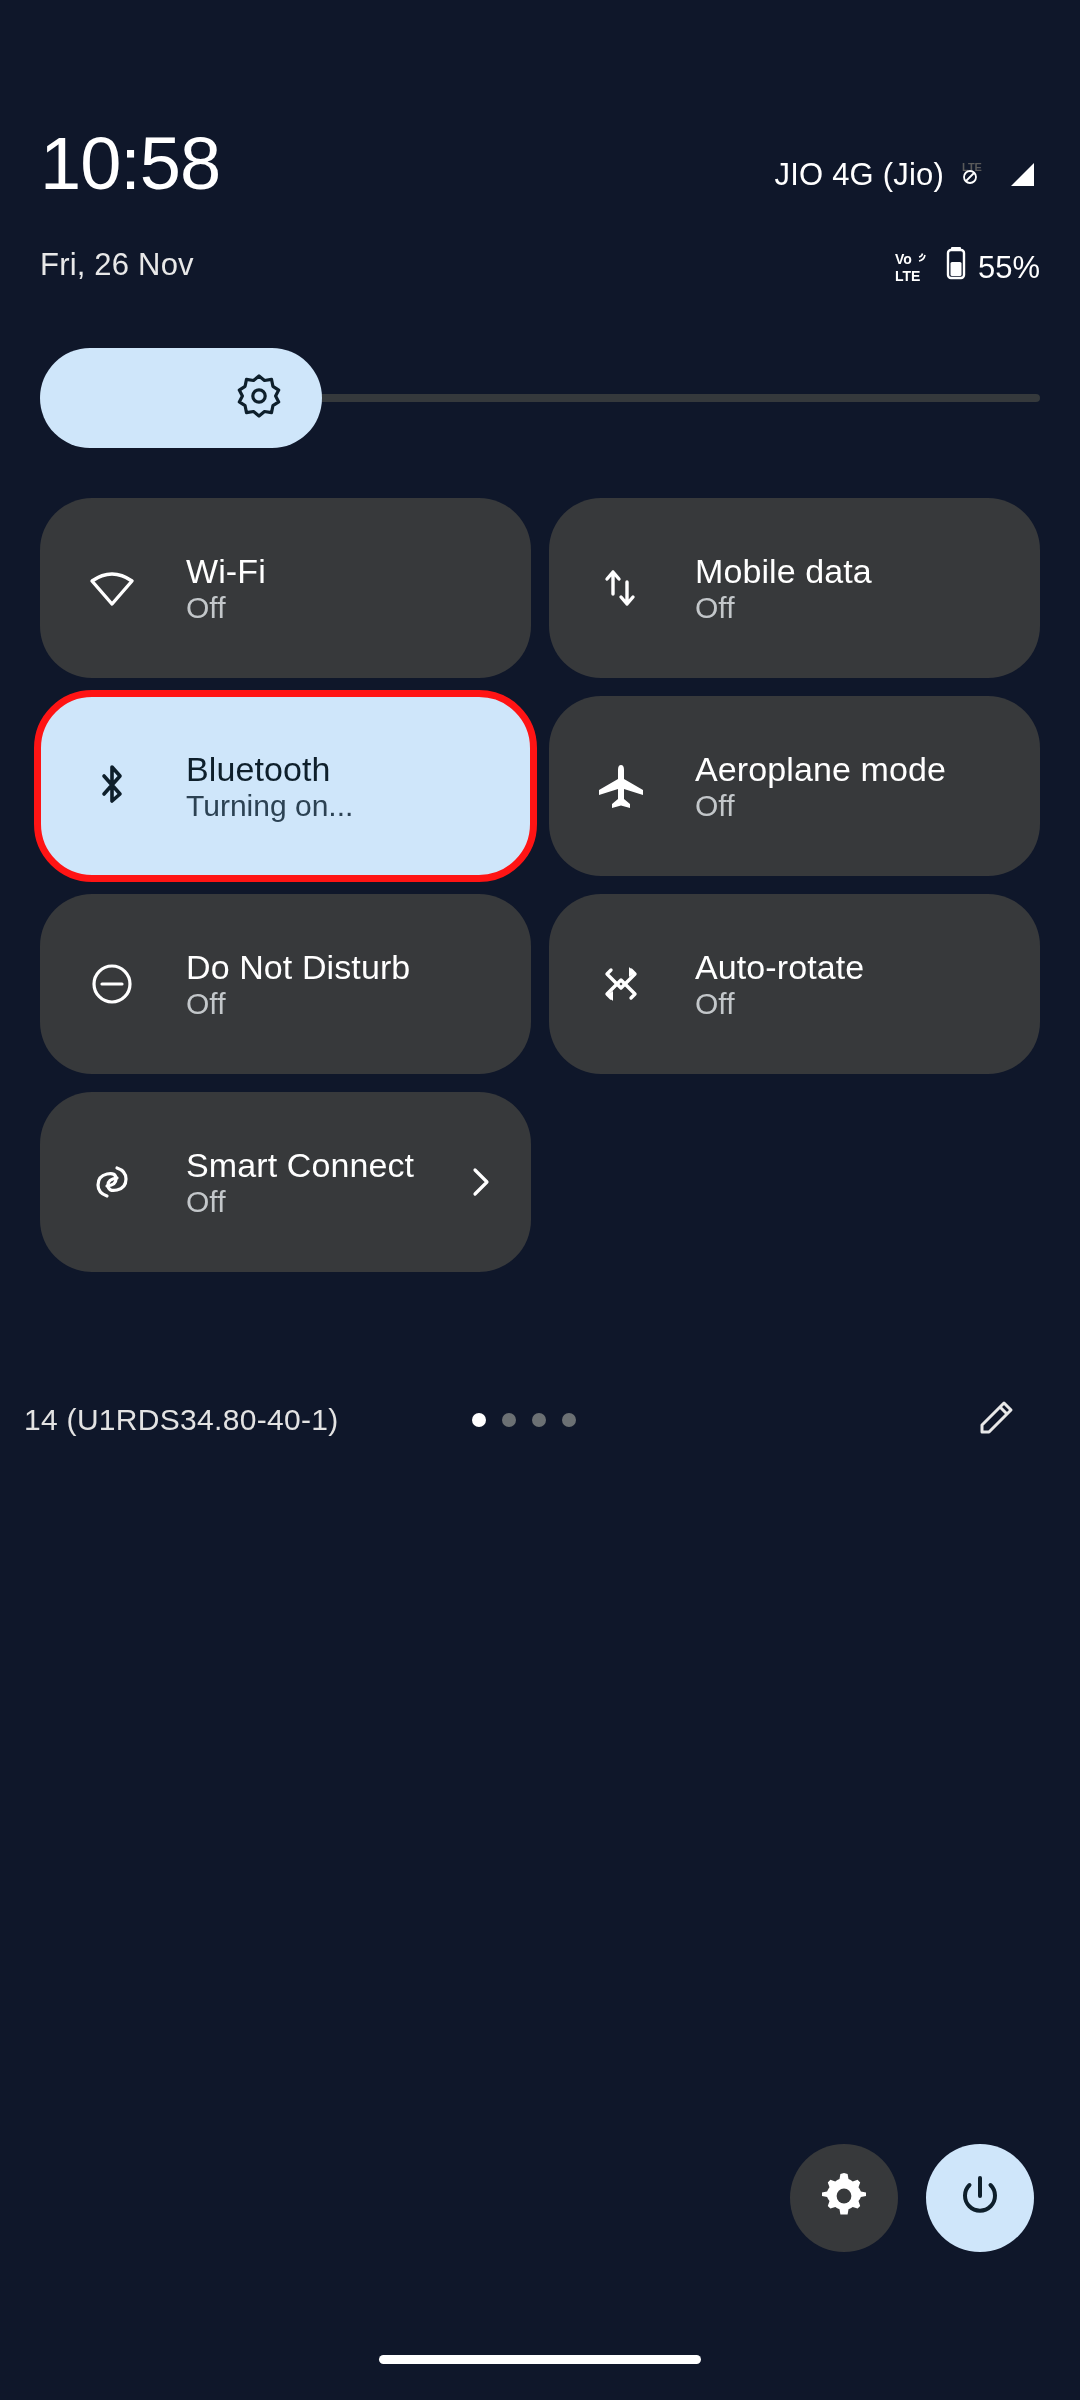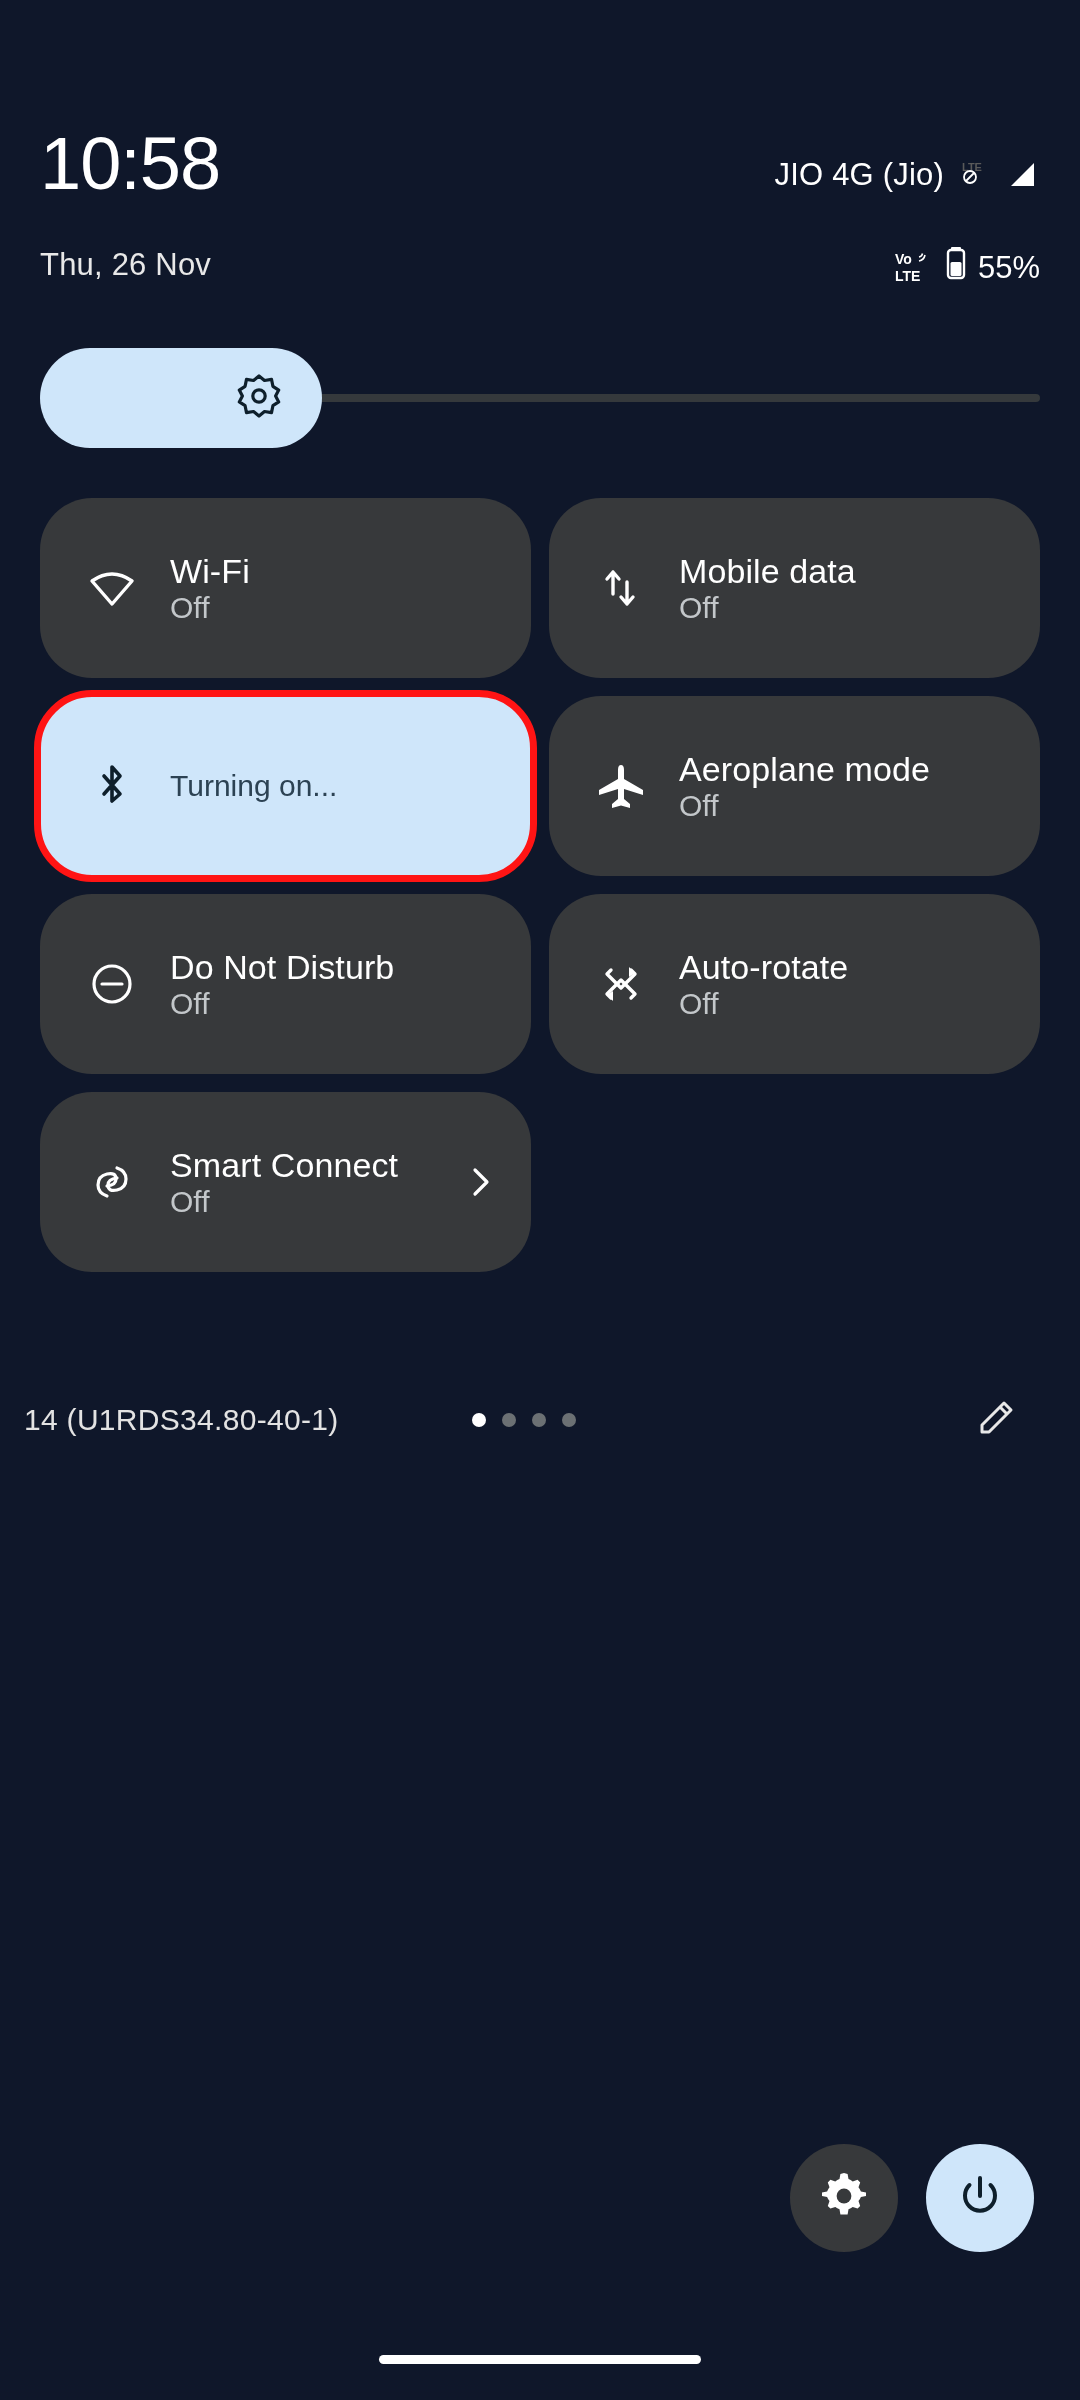--- a/index.html
+++ b/index.html
@@ -167,20 +167,21 @@
     display: flex;
     align-items: center;
     justify-content: center;
   }
   .tile-texts {
     flex: 1 1 auto;
     min-width: 0;
     display: flex;
     flex-direction: column;
     justify-content: space-between;
+    margin-left: 16px;
   }
   .tile-label {
     font-size: 34px;
     font-weight: 400;
     color: #ffffff;
     white-space: nowrap;
     overflow: hidden;
     text-overflow: ellipsis;
     letter-spacing: 0.1px;
   }
@@ -299,21 +300,21 @@
           <svg width="34" height="34" viewBox="0 0 34 34">
             <path d="M28 5 L28 28 L5 28 Z" fill="#ffffff"></path>
             <path d="M28 5 L28 28 L5 28 Z" fill="none" stroke="#000000" stroke-width="0"></path>
             <path d="M26.5 9 L26.5 26.5 L9 26.5 Z" fill="#ffffff"></path>
           </svg>
         </span>
       </div>
     </div>
 
     <div class="status-row-2">
-      <div class="date-text">Thu, 26 Nov</div>
+      <div class="date-text">Fri, 26 Nov</div>
 
       <div class="status-right-bot">
         <span class="volte-icon">
           <svg width="40" height="38" viewBox="0 0 40 38">
             <text x="1" y="16" font-family="Liberation Sans, sans-serif" font-size="14" font-weight="700" fill="#ffffff">Vo</text>
             <path d="M26 12 a7 7 0 0 1 0 0" fill="none"></path>
             <path d="M25 13 q5 -1 6 -6" fill="none" stroke="#ffffff" stroke-width="1.6"></path>
             <path d="M25 9 q3 -0.5 3.5 -3.5" fill="none" stroke="#ffffff" stroke-width="1.6"></path>
             <text x="1" y="33" font-family="Liberation Sans, sans-serif" font-size="14" font-weight="700" fill="#ffffff">LTE</text>
           </svg>
@@ -371,20 +372,21 @@
       </span>
     </div>
 
     <div class="tile active highlighted">
       <span class="tile-icon">
         <svg width="56" height="56" viewBox="0 0 56 56">
           <path d="M20 18 L36 36 L28 43 L28 9 L36 18 L20 36" fill="none" stroke="#0e1f2b" stroke-width="3.6" stroke-linecap="round" stroke-linejoin="round"></path>
         </svg>
       </span>
       <span class="tile-texts">
+        <span class="tile-label">Bluetooth</span>
         <span class="tile-state">Turning on...</span>
       </span>
     </div>
 
     <div class="tile">
       <span class="tile-icon">
         <svg width="56" height="56" viewBox="0 0 56 56">
           <path d="M28 7 q3 0 3 5 l0 9 19 11 0 5 -19 -6 0 10 6 5 0 4 -9 -2.5 -9 2.5 0 -4 6 -5 0 -10 -19 6 0 -5 19 -11 0 -9 q0 -5 3 -5 z" fill="#ffffff"></path>
         </svg>
       </span>

